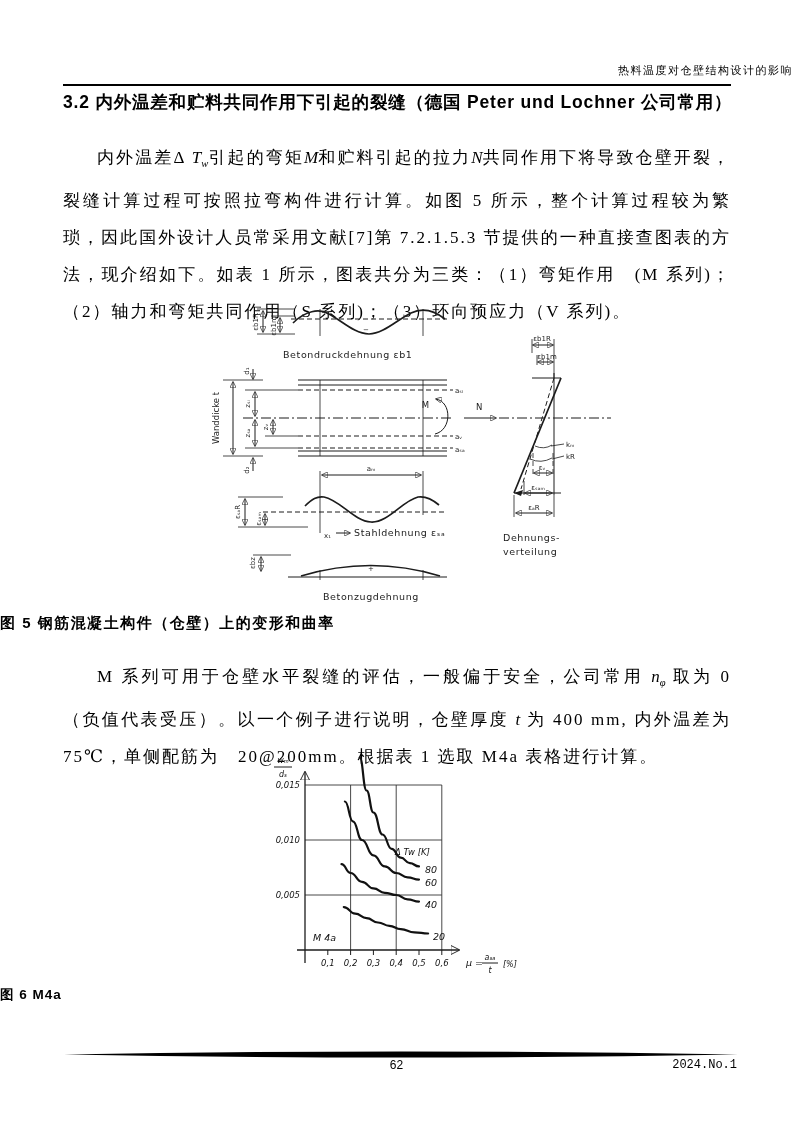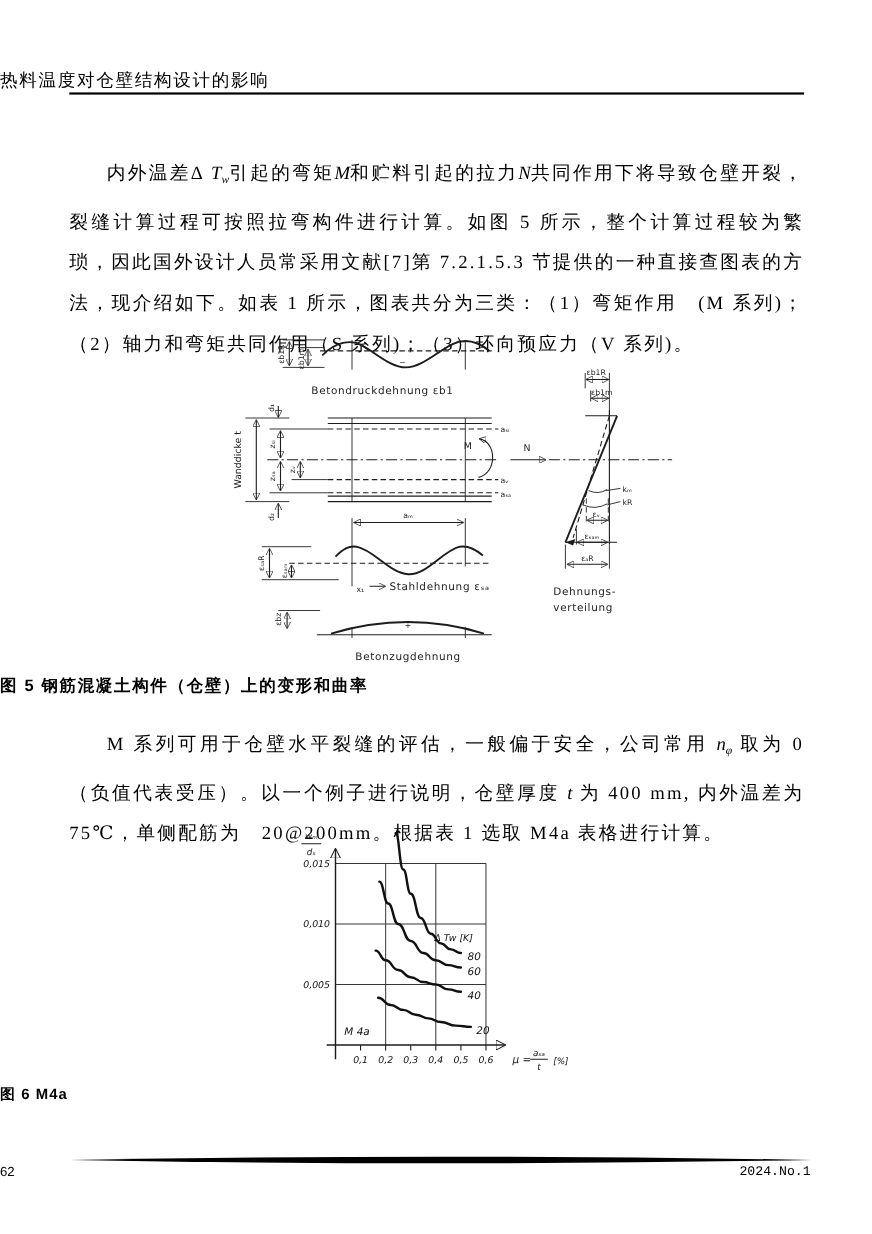--- a/index.html
+++ b/index.html
@@ -1,19 +1,19 @@
 <!DOCTYPE html>
 <html><head>
 <meta charset="utf-8">
 <style>
   html,body{margin:0;padding:0;background:#9a9a9a;}
   .page{position:relative;width:793px;height:1122px;margin:0 auto;background:#ffffff;
         font-family:"Liberation Serif","DejaVu Serif",serif;color:#000;overflow:hidden;}
-  .running-head{position:absolute;top:63px;left:0;width:100%;text-align:left;
-        font-size:16px;letter-spacing:1.5px;}
+  .running-head{position:absolute;top:63px;left:0;width:100%;text-align:right;
+        font-size:11px;letter-spacing:1.5px;}
   .head-rule{position:absolute;top:84px;left:63px;width:668px;height:2px;background:#000;}
   .sec-heading{position:absolute;top:90px;left:63px;width:700px;white-space:nowrap;
         font-family:"Liberation Sans","DejaVu Sans",sans-serif;font-weight:bold;
         font-size:17.5px;letter-spacing:0.8px;}
   .para{position:absolute;left:63px;width:668px;font-size:17px;line-height:37px;
         text-align:justify;letter-spacing:2px;text-indent:2em;}
   #para1{top:122px;} #para2{top:641px;} #para3{top:1000px;}
   .i{font-style:italic;letter-spacing:0;}
   .bi{font-style:italic;font-weight:bold;letter-spacing:0;}
   .sub{font-size:0.62em;vertical-align:-0.35em;letter-spacing:0;}
@@ -37,33 +37,34 @@
   .f6 line,.f6 path{stroke:#1c1c1c;fill:none;}
   .f6 .axis{stroke-width:1.3;}
   .f6 .grid{stroke-width:0.9;stroke:#333;}
   .f6 .tick{stroke-width:1;}
   .f6 text{font-family:"DejaVu Sans",sans-serif;font-style:italic;fill:#111;stroke:none;}
   .f6 .tl{font-size:8.5px;}
   .f6 .sl{font-size:9.5px;}
   .f6 .fr{font-size:8px;}
   .f6 .curve{stroke:#111;stroke-width:2.2;stroke-linecap:round;fill:none;}
   .footer-bar{position:absolute;left:64px;top:1050px;}
-  .footer-page{position:absolute;top:1058px;left:0;width:100%;text-align:left;
+  .footer-page{position:absolute;top:1058px;left:0;width:100%;text-align:center;
         font-family:"Liberation Sans","DejaVu Sans",sans-serif;font-size:12px;}
   .footer-issue{position:absolute;top:1058px;right:56px;
         font-family:Liberation Mono, monospace;font-size:12px;}
 </style>
 </head>
 <body>
 
 <div class="page">
 
   <div class="running-head">热料温度对仓壁结构设计的影响</div>
   <div class="head-rule"></div>
 
+  <div class="sec-heading">3.2 内外温差和贮料共同作用下引起的裂缝（德国 Peter und Lochner 公司常用）</div>
 
   <p class="para" id="para1"><span>内外温差Δ </span><span class="i">T</span><span class="i sub">w</span><span>引起的弯矩</span><span class="i">M</span><span>和贮料引起的拉力</span><span class="i">N</span><span>共同作用下将导致仓壁开裂，裂缝计算过程可按照拉弯构件进行计算。如图 5 所示，整个计算过程较为繁琐，因此国外设计人员常采用文献[7]第 7.2.1.5.3 节提供的一种直接查图表的方法，现介绍如下。如表 1 所示，图表共分为三类：（1）弯矩作用　(M 系列)；（2）轴力和弯矩共同作用（S 系列)；（3）环向预应力（V 系列)。</span></p>
 
   <svg id="fig5" class="f5" width="430" height="310" viewBox="0 0 430 310">
     <defs>
       <marker id="ah5" viewBox="0 0 10 10" refX="9" refY="5" markerWidth="6.5" markerHeight="6.5" orient="auto-start-reverse">
         <path d="M0,0L10,5L0,10z" fill="#1c1c1c" stroke="none"></path>
       </marker>
     </defs>
 

